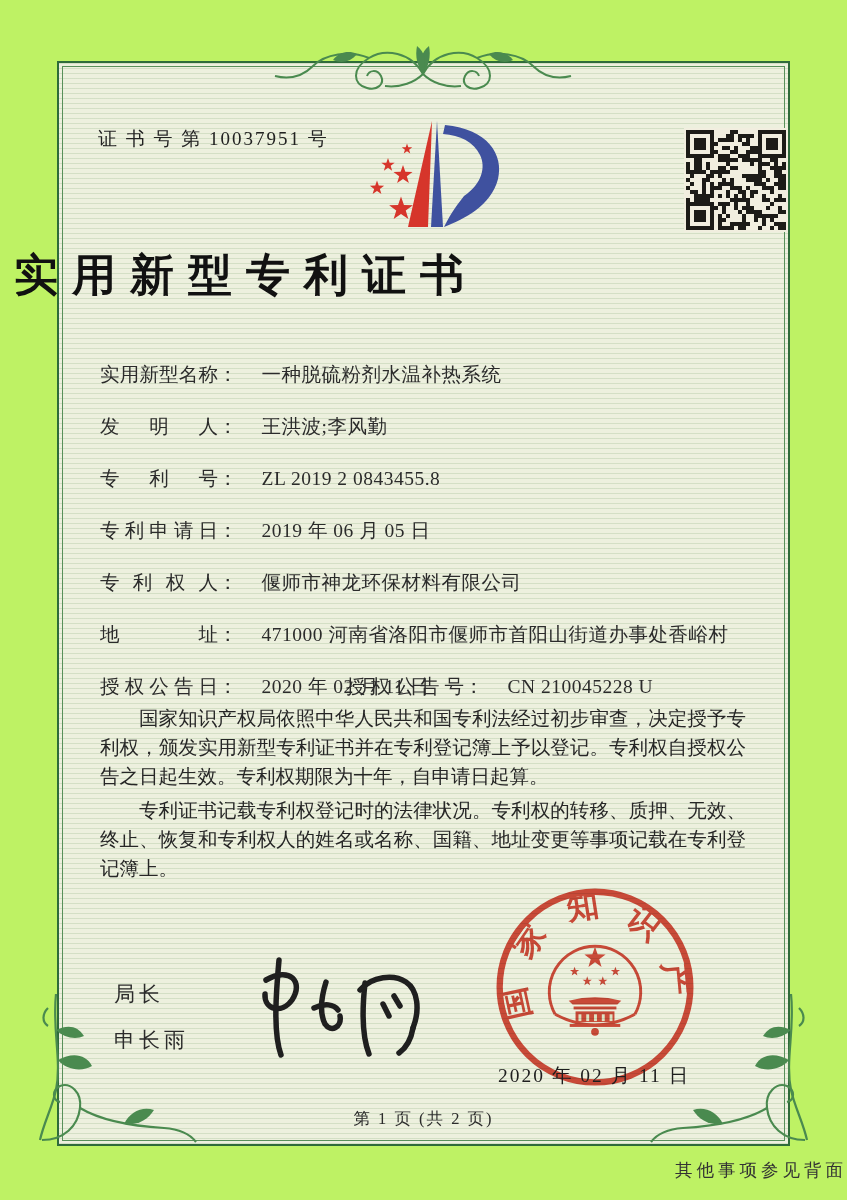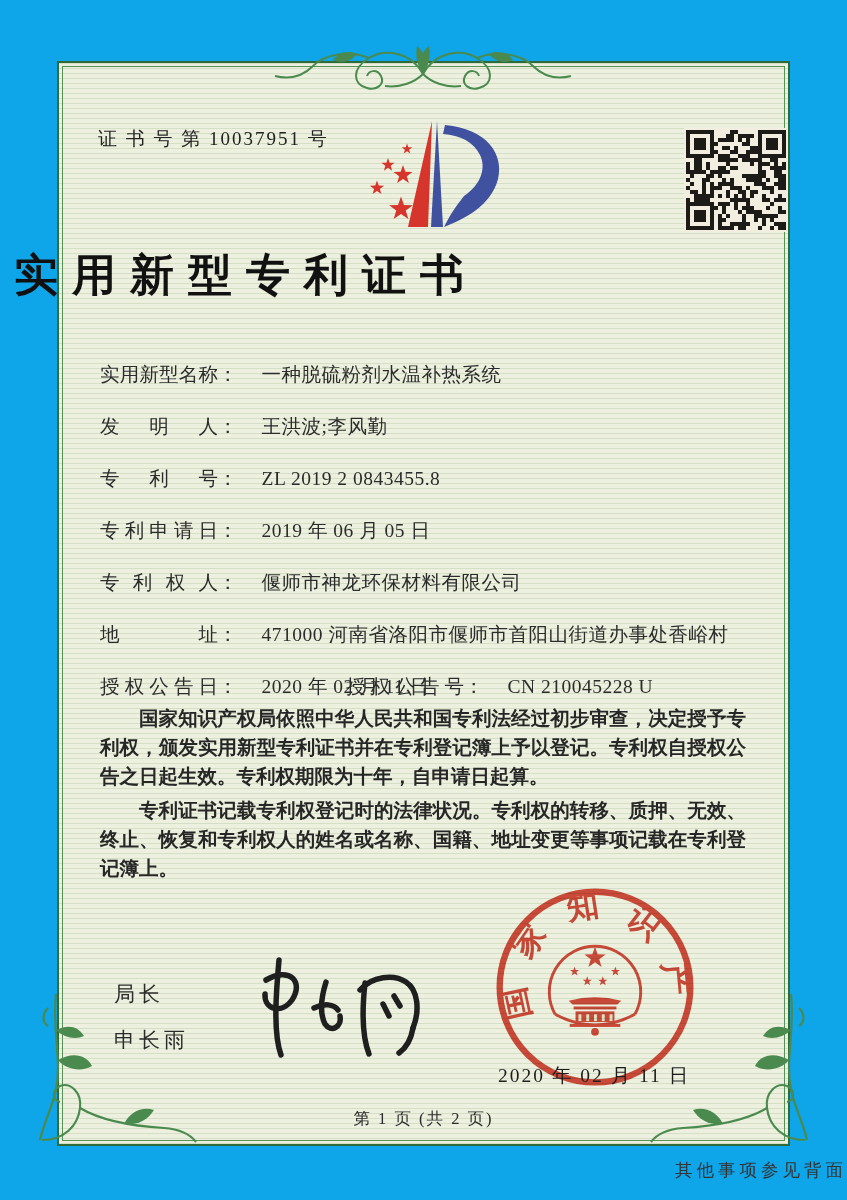--- a/index.html
+++ b/index.html
@@ -1,19 +1,19 @@
 <!DOCTYPE html>
 <html><head>
 <meta charset="utf-8">
 <style>
   html,body{margin:0;padding:0;}
   body{background:#f6f3e4;}
   .page{
     position:relative; width:847px; height:1200px; overflow:hidden;
-    background:#0ea5e9;
+    background:#bef264;
     font-family:"Liberation Serif","DejaVu Serif",serif;
     color:#2b2b2b;
   }
   
   .frame{
     position:absolute; left:57px; top:61px; width:729px; height:1081px;
     border:2px solid #2f6b3a;
     background:
       repeating-linear-gradient(0deg, rgba(110,156,98,.20) 0 1px, rgba(255,255,255,0) 1px 5px),
       linear-gradient(#edf0de,#edf0de);
@@ -40,21 +40,21 @@
     display:inline-block; width:118px; vertical-align:top;
     text-align:justify; text-align-last:justify;
   }
   .fcolon{ display:inline-block; }
   .fvalue{ display:inline-block; margin-left:24px; letter-spacing:0.5px; }
   .grant-right{ position:absolute; left:246px; top:0; white-space:nowrap; }
   .body-text{
     position:absolute; left:100px; top:704px; width:662px;
     font-size:19.5px; line-height:29px; text-align:justify; color:#262626;
   }
-  .body-text p{ margin:0 16px 5px 0; text-indent:2em;font-weight:bold; }
+  .body-text p{ margin:0 16px 5px 0; text-indent:2em; }
   .sig-role{ position:absolute; left:114px; top:980px; font-size:21px; letter-spacing:4px; }
   .sig-name{ position:absolute; left:114px; top:1026px; font-size:21px; letter-spacing:4px; }
   .sig-hand{ position:absolute; left:222px; top:948px; width:216px; height:120px; }
   .seal{ position:absolute; left:488px; top:882px; width:214px; height:214px;
          mix-blend-mode:multiply; opacity:.9; }
   .seal-date{ position:absolute; left:498px; top:1062px; font-size:19.5px; letter-spacing:2px; color:#1e1e1e; }
   .footer-page{ position:absolute; left:0; top:1108px; width:847px; text-align:center;
                 font-size:16.5px; letter-spacing:2px; }
   .back-note{ position:absolute; left:0; top:1158px; width:847px; text-align:right;
               font-size:17.5px; letter-spacing:4px; color:#333; }

